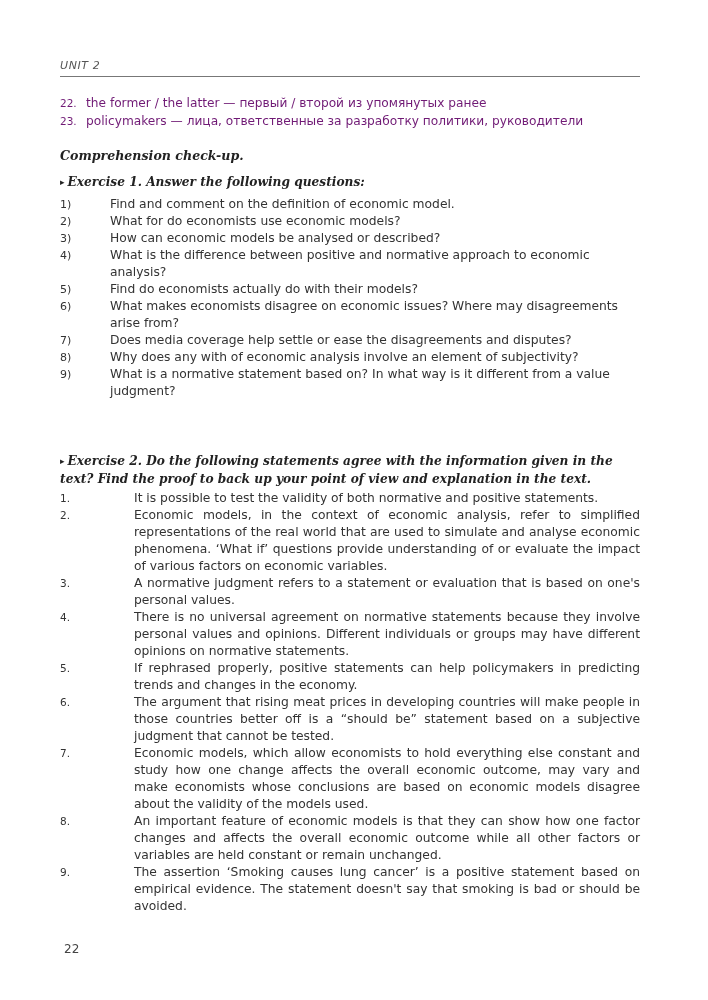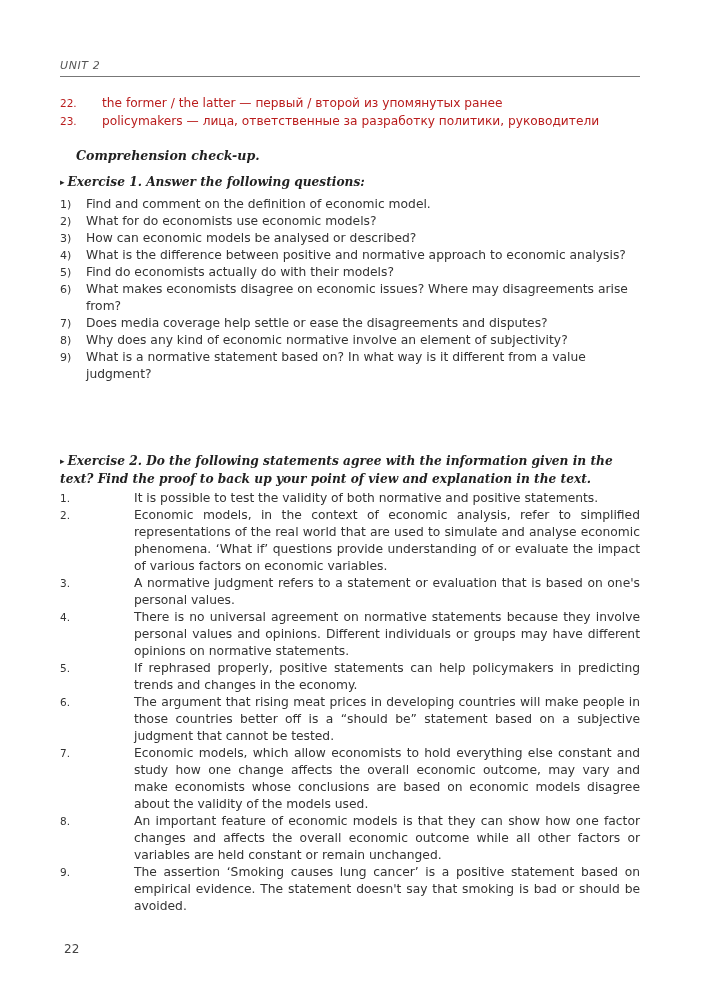--- a/index.html
+++ b/index.html
@@ -42,38 +42,36 @@
     .vocab {
       position: absolute;
       top: 94px;
       left: 0;
       width: 580px;
     }
     .vocab-item {
       display: flex;
       font-size: 12.2px;
       line-height: 18px;
-      color: #b91c1c;
-      gap: 16px;
+      color: #701a75;
     }
     .vocab-num {
       width: 26px;
       flex: none;
       font-size: 10.5px;
     }
     .section-title {
       position: absolute;
       top: 148px;
       left: 0;
       font-size: 12.6px;
       font-weight: bold;
       font-style: italic;
       font-family: "DejaVu Serif", serif;
       color: #222;
-      margin-left: 16px;
     }
     .ex-title {
       font-size: 12.2px;
       font-weight: bold;
       font-style: italic;
       font-family: "DejaVu Serif", serif;
       color: #222;
       line-height: 18px;
     }
     .ex1-title {
@@ -106,20 +104,21 @@
       line-height: 17px;
       color: #333;
     }
     .q-num {
       width: 26px;
       flex: none;
       font-size: 11px;
     }
     .q-text {
       flex: 1;
+      margin-left: 24px;
     }
     .ex2-title {
       position: absolute;
       top: 452px;
       left: 0;
       width: 580px;
     }
     .s-list {
       top: 490px;
     }
@@ -193,21 +192,21 @@
     <li>
         <span class="q-num">6)</span>
         <span class="q-text">What makes economists disagree on economic issues? Where may disagreements arise from?</span>
       </li>
     <li>
         <span class="q-num">7)</span>
         <span class="q-text">Does media coverage help settle or ease the disagreements and disputes?</span>
       </li>
     <li>
         <span class="q-num">8)</span>
-        <span class="q-text">Why does any kind of economic normative involve an element of subjectivity?</span>
+        <span class="q-text">Why does any with of economic analysis involve an element of subjectivity?</span>
       </li>
     <li>
         <span class="q-num">9)</span>
         <span class="q-text">What is a normative statement based on? In what way is it different from a value judgment?</span>
       </li>
   </ul>
 
   <div class="ex-title ex2-title">
     <span class="arrow">▸</span><span>Exercise 2. Do the following statements agree with the information given in the text? Find the proof to back up your point of view and explanation in the text.</span>
   </div>

